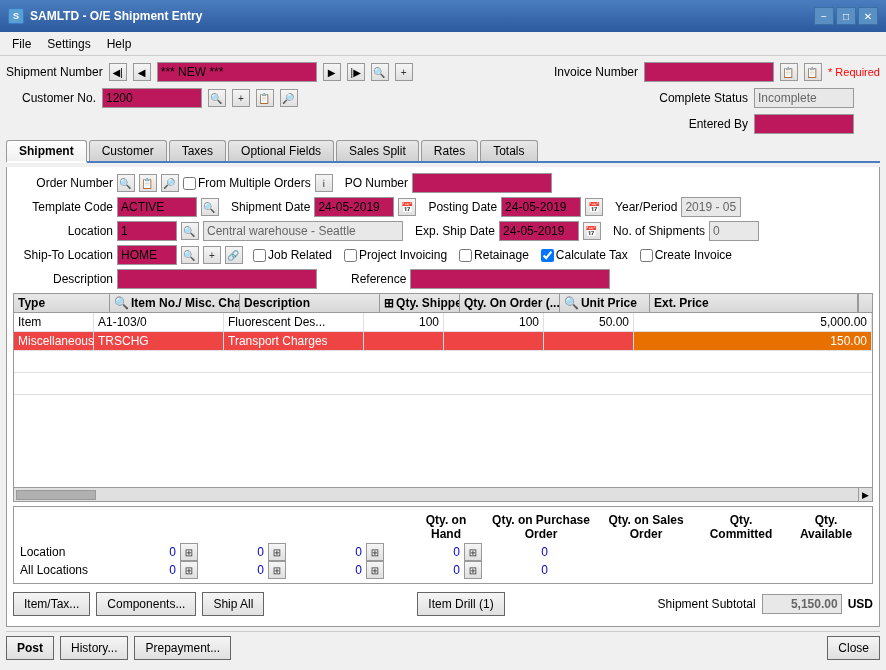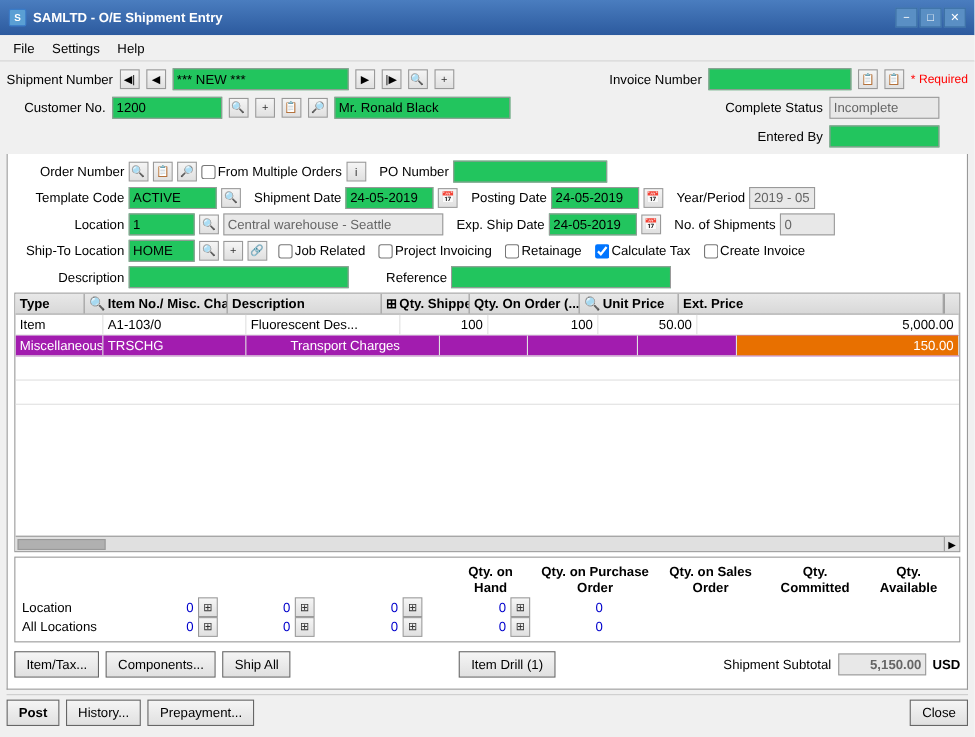--- a/index.html
+++ b/index.html
@@ -48,21 +48,21 @@
       gap: 6px;
       margin-bottom: 2px;
     }
     .label { color: #000; white-space: nowrap; min-width: 90px; text-align: right; }
     .label-left { color: #000; white-space: nowrap; }
 
     input[type="text"] {
       border: 1px solid #999;
       padding: 1px 3px;
       height: 20px;
-      background: #22c55e;
+      background: #be185d;
       outline: none;
     }
     input[type="text"].disabled-input { background: #e8e8e8; color: #666; }
 
     .icon-btn {
       width: 18px;
       height: 18px;
       border: 1px solid #999;
       background: linear-gradient(to bottom, #f5f5f5, #e0e0e0);
       cursor: pointer;
@@ -141,21 +141,21 @@
       overflow: hidden;
       display: flex;
       align-items: center;
       gap: 2px;
     }
     .table-body { flex: 1; overflow-y: auto; }
     .tr {
       display: flex;
       border-bottom: 1px solid #e0e0e0;
     }
-    .tr.selected { background: #a21caf; color: white; }
+    .tr.selected { background: #ef4444; color: white; }
     .td {
       border-right: 1px solid #e0e0e0;
       padding: 2px 4px;
       white-space: nowrap;
       overflow: hidden;
     }
     .td.right { text-align: right; }
 
     
     .h-scroll {
@@ -271,35 +271,43 @@
     <span class="required-text">* Required</span>
   </div>
 
   <div class="form-row">
     <span class="label">Customer No.</span>
     <input type="text" style="width: 100px;" value="1200">
     <div class="icon-btn">🔍</div>
     <div class="icon-btn">+</div>
     <div class="icon-btn">📋</div>
     <div class="icon-btn">🔎</div>
-    <input type="text" style="width: 160px;" value="Mr. Ronald Black">
     <span style="flex:1;"></span>
     <span class="label-left">Complete Status</span>
     <input type="text" style="width: 100px;" class="disabled-input" value="Incomplete">
     <span style="width:20px;"></span>
   </div>
 
   <div class="form-row" style="margin-left:0;">
     <span style="width:97px;"></span>
     <span style="flex:1;"></span>
     <span class="label-left">Entered By</span>
     <input type="text" style="width: 100px;" value="">
     <span style="width:20px;"></span>
   </div>
 
+  <div class="tabs-container">
+    <div class="tab active">Shipment</div>
+    <div class="tab">Customer</div>
+    <div class="tab">Taxes</div>
+    <div class="tab">Optional Fields</div>
+    <div class="tab">Sales Split</div>
+    <div class="tab">Rates</div>
+    <div class="tab">Totals</div>
+  </div>
 
   <div class="tab-content">
 
     <div class="row-group">
       <span class="label" style="min-width:100px;">Order Number</span>
       <div class="icon-btn">🔍</div>
       <div class="icon-btn">📋</div>
       <div class="icon-btn">🔎</div>
       <label class="checkbox-container">
         <input type="checkbox" style="">
@@ -366,21 +374,21 @@
 
     <div class="row-group">
       <span class="label" style="min-width:100px;">Description</span>
       <input type="text" style="width: 200px;" value="">
       <span class="label-left" style="margin-left:30px;">Reference</span>
       <input type="text" style="width: 200px;" value="">
     </div>
 
     <div class="data-table" style="min-height:100px; flex:1;">
       <div class="table-header">
-        <div class="th" style="width:63px;">Type</div>
+        <div class="th" style="width:96px;">Type</div>
         <div class="th" style="width:130px;">
           <span style="cursor:pointer;">🔍</span>
           Item No./ Misc. Charge
         </div>
         <div class="th" style="width:140px;">Description</div>
         <div class="th" style="width:80px;">
           <span>⊞</span>
           Qty. Shipped
         </div>
         <div class="th" style="width:100px;">Qty. On Order (...</div>
@@ -399,21 +407,21 @@
           <div class="td" style="width:140px;">Fluorescent Des...</div>
           <div class="td right" style="width:80px;">100</div>
           <div class="td right" style="width:100px;">100</div>
           <div class="td right" style="width:90px;">50.00</div>
           <div class="td right" style="flex:1;">5,000.00</div>
         </div>
 
         <div class="tr selected">
           <div class="td" style="width:80px;">Miscellaneous</div>
           <div class="td" style="width:130px;">TRSCHG</div>
-          <div class="td" style="width:140px;margin-left:36px;">Transport Charges</div>
+          <div class="td" style="width:140px;">Transport Charges</div>
           <div class="td right" style="width:80px;"></div>
           <div class="td right" style="width:100px;"></div>
           <div class="td right" style="width:90px;"></div>
           <div class="td right orange-cell" style="flex:1;">150.00</div>
         </div>
 
         <div class="tr" style="height:22px;"></div>
         <div class="tr" style="height:22px;"></div>
       </div>
       <div class="h-scroll">

